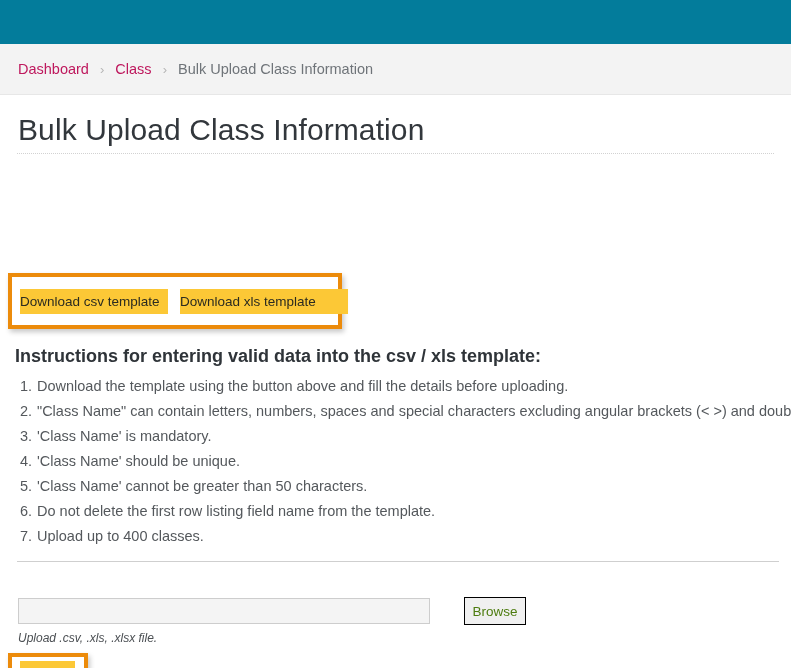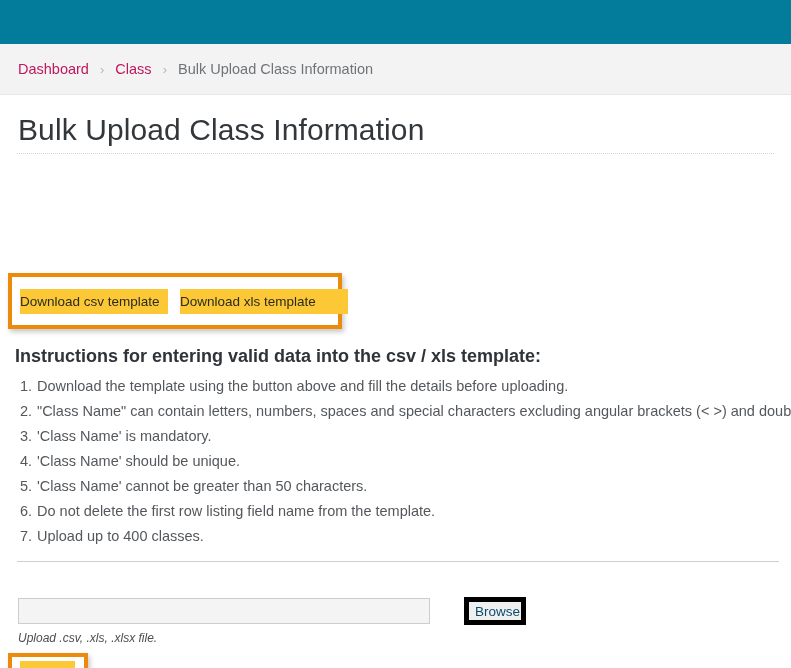--- a/index.html
+++ b/index.html
@@ -192,25 +192,25 @@
     color: #333;
     padding: 0 5px;
   }
   .browse-btn {
     position: absolute;
     left: 464px;
     top: 502px;
     width: 62px;
     height: 28px;
     background: #f0f0f0;
-    border: 5px solid #000000;
+    border: 1px solid #000000;
     box-sizing: border-box;
     font-family: "Liberation Sans", sans-serif;
     font-size: 13.5px;
-    color: #0c4a6e;
+    color: #4d7c0f;
     cursor: pointer;
   }
   .hint {
     position: absolute;
     left: 18px;
     top: 536px;
     font-size: 12px;
     font-style: italic;
     color: #4b4f53;
     white-space: nowrap;

